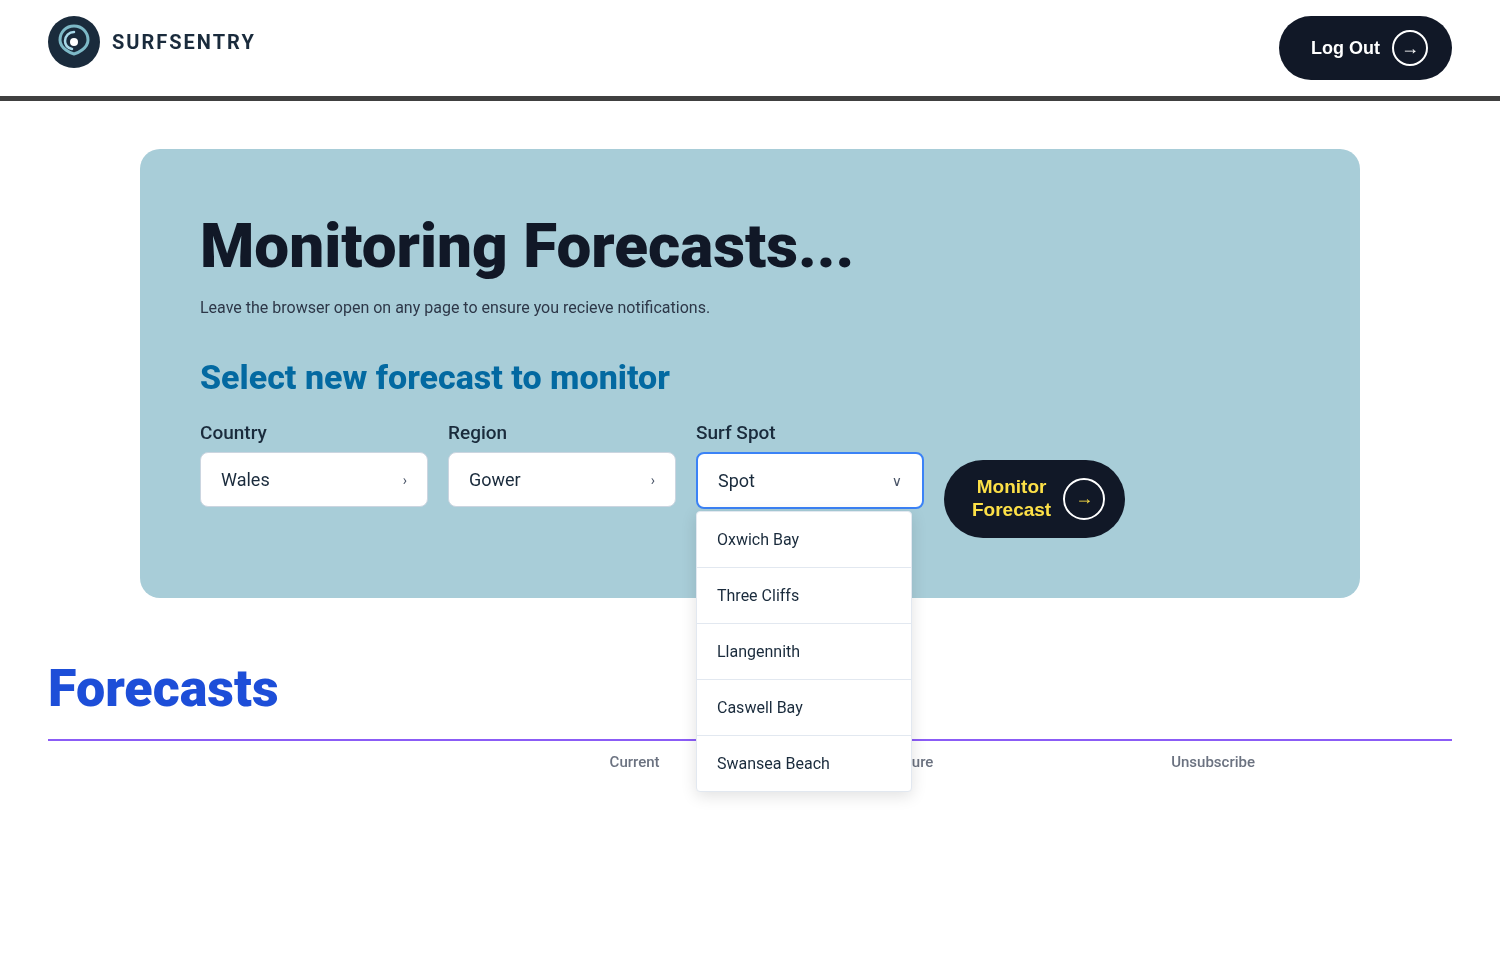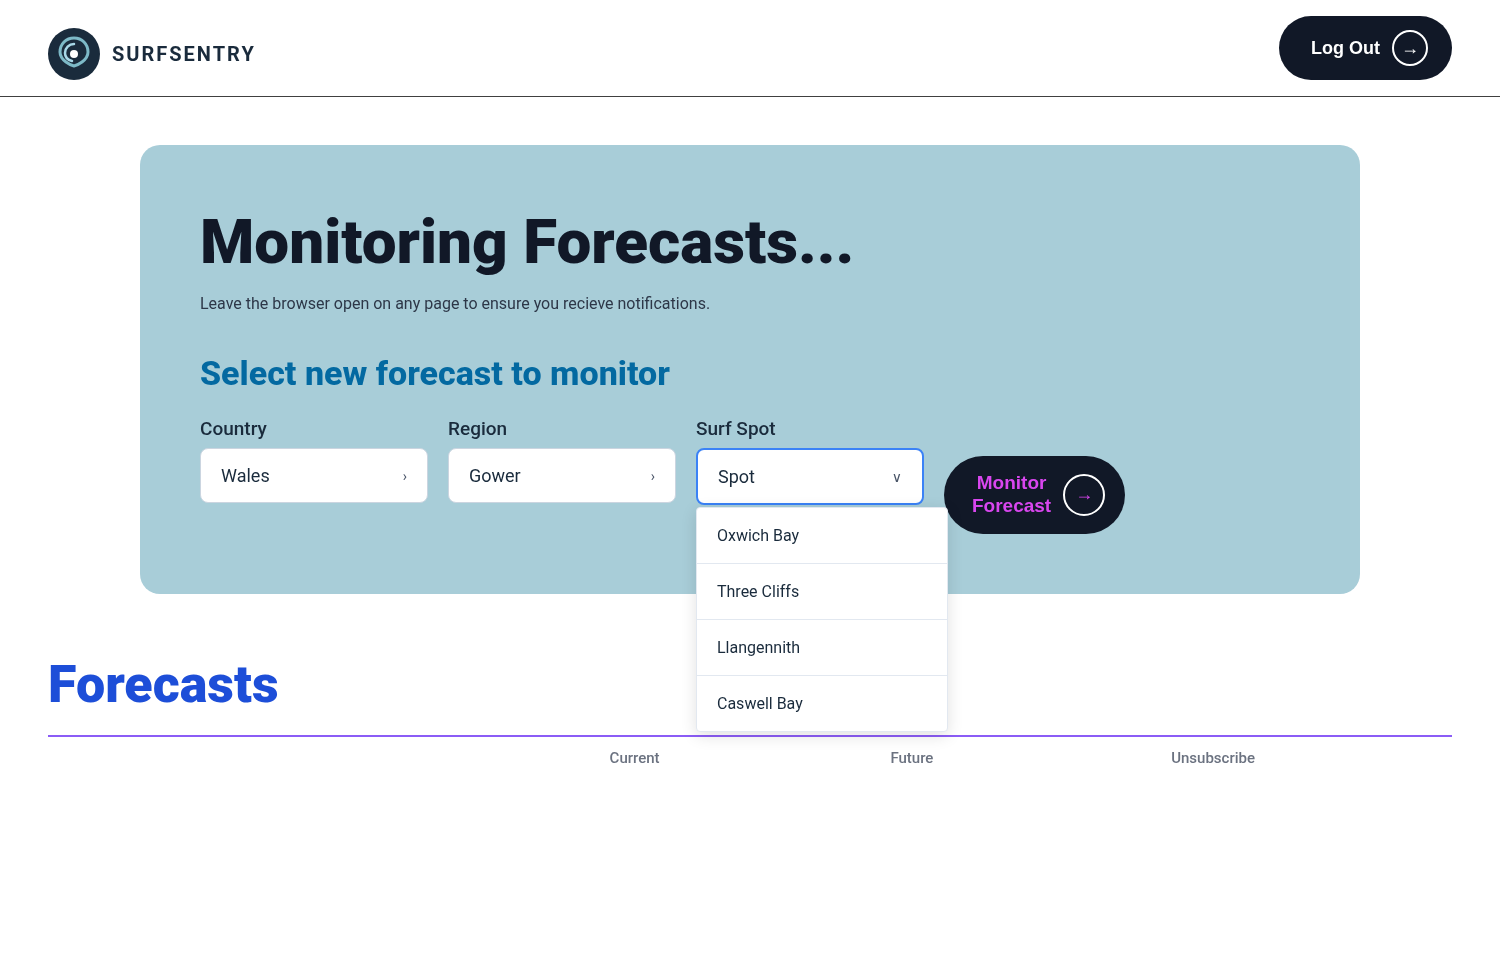--- a/index.html
+++ b/index.html
@@ -11,24 +11,24 @@
     body {
       font-family: -apple-system, BlinkMacSystemFont, 'Segoe UI', Roboto, sans-serif;
       background: #ffffff;
       min-height: 968px;
       width: 1500px;
     }
 
     
     .header {
       display: flex;
-      align-items: flex-end;
+      align-items: flex-start;
       justify-content: space-between;
       padding: 16px 48px;
-      border-bottom: 1px solid #404040;
+      border-bottom: 5px solid #404040;
     }
 
     .logo-area {
       display: flex;
       align-items: center;
       gap: 12px;
     }
 
     .logo-icon {
       width: 52px;
@@ -139,21 +139,21 @@
 
     
     .dropdown-wrapper {
       position: relative;
     }
 
     .dropdown-list {
       position: absolute;
       top: calc(100% + 2px);
       left: 0;
-      width: 252px;
+      width: 216px;
       background: #ffffff;
       border: 1px solid #e2e8f0;
       border-radius: 4px;
       box-shadow: 0 4px 16px rgba(0,0,0,0.12);
       z-index: 100;
     }
 
     .dropdown-item {
       padding: 18px 20px;
       font-size: 16px;
@@ -164,21 +164,21 @@
 
     .dropdown-item:last-child {
       border-bottom: none;
     }
 
     .monitor-btn {
       display: flex;
       align-items: center;
       gap: 12px;
       background: #111827;
-      color: #d946ef;
+      color: #fde047;
       border: none;
       border-radius: 50px;
       padding: 16px 20px 16px 28px;
       font-size: 19px;
       font-weight: 700;
       cursor: pointer;
       align-self: flex-end;
       white-space: nowrap;
       line-height: 1.2;
     }
@@ -271,20 +271,21 @@
       <div class="selector-box spot-selected">
         <span>Spot</span>
         <span class="selector-arrow">∨</span>
       </div>
 
       <div class="dropdown-list">
         <div class="dropdown-item">Oxwich Bay</div>
         <div class="dropdown-item">Three Cliffs</div>
         <div class="dropdown-item">Llangennith</div>
         <div class="dropdown-item">Caswell Bay</div>
+        <div class="dropdown-item">Swansea Beach</div>
       </div>
     </div>
 
     <div class="selector-group" style="justify-content: flex-end;">
       <div style="height: 31px;"></div>
       <button class="monitor-btn">
         <span>
           <span>Monitor</span><br>
           <span>Forecast</span>
         </span>

